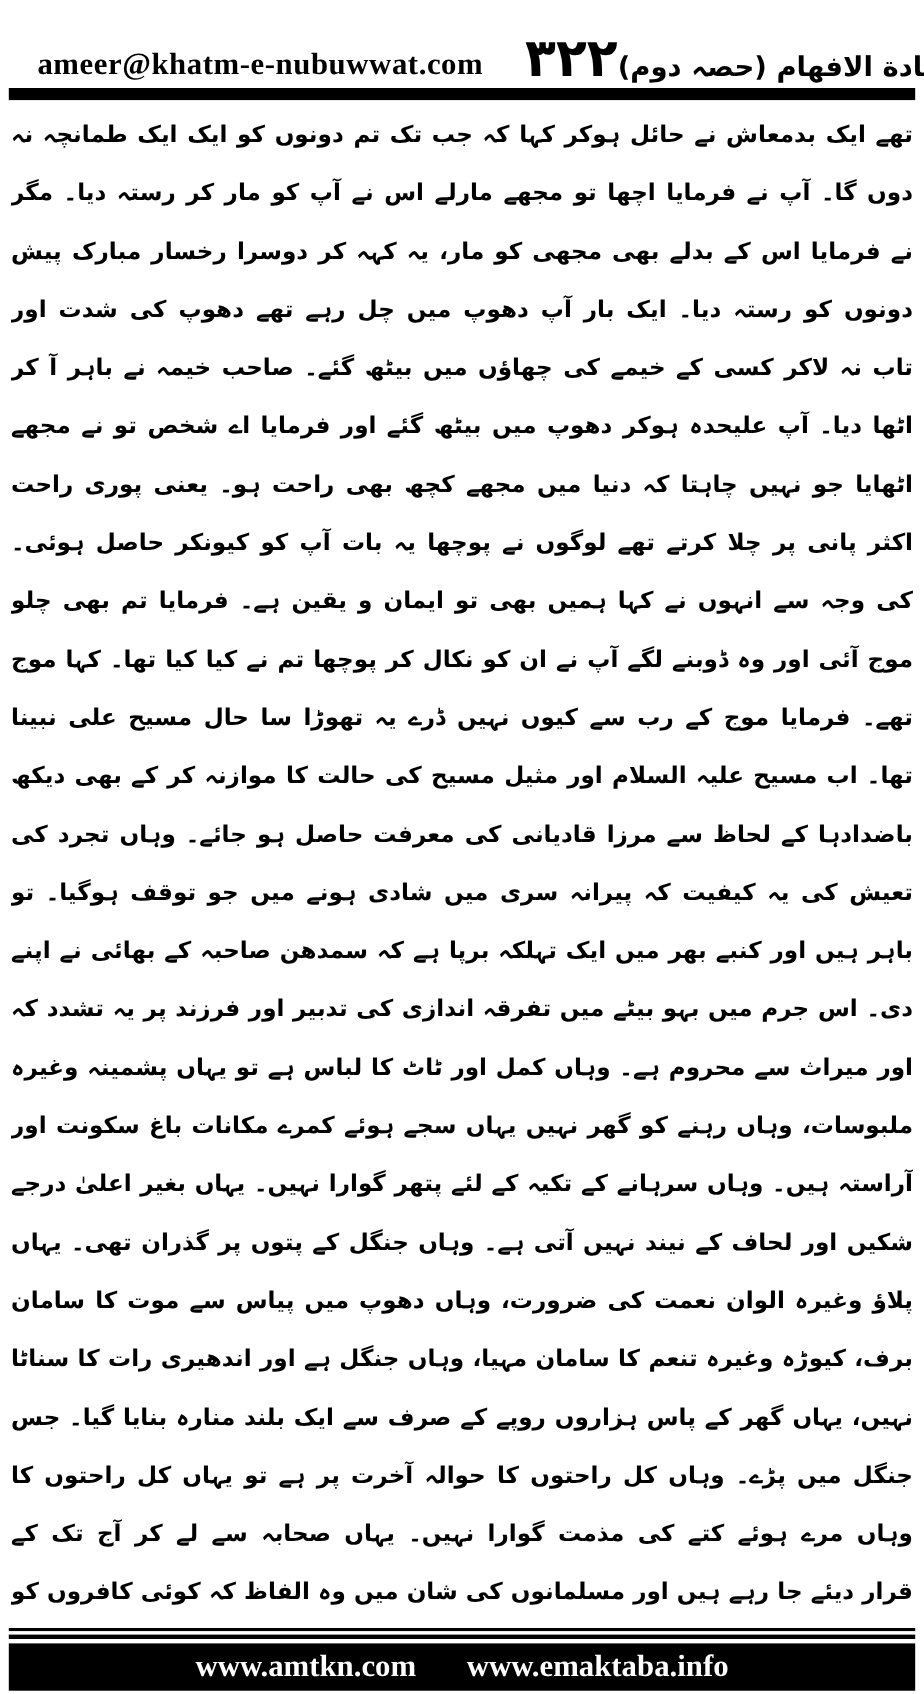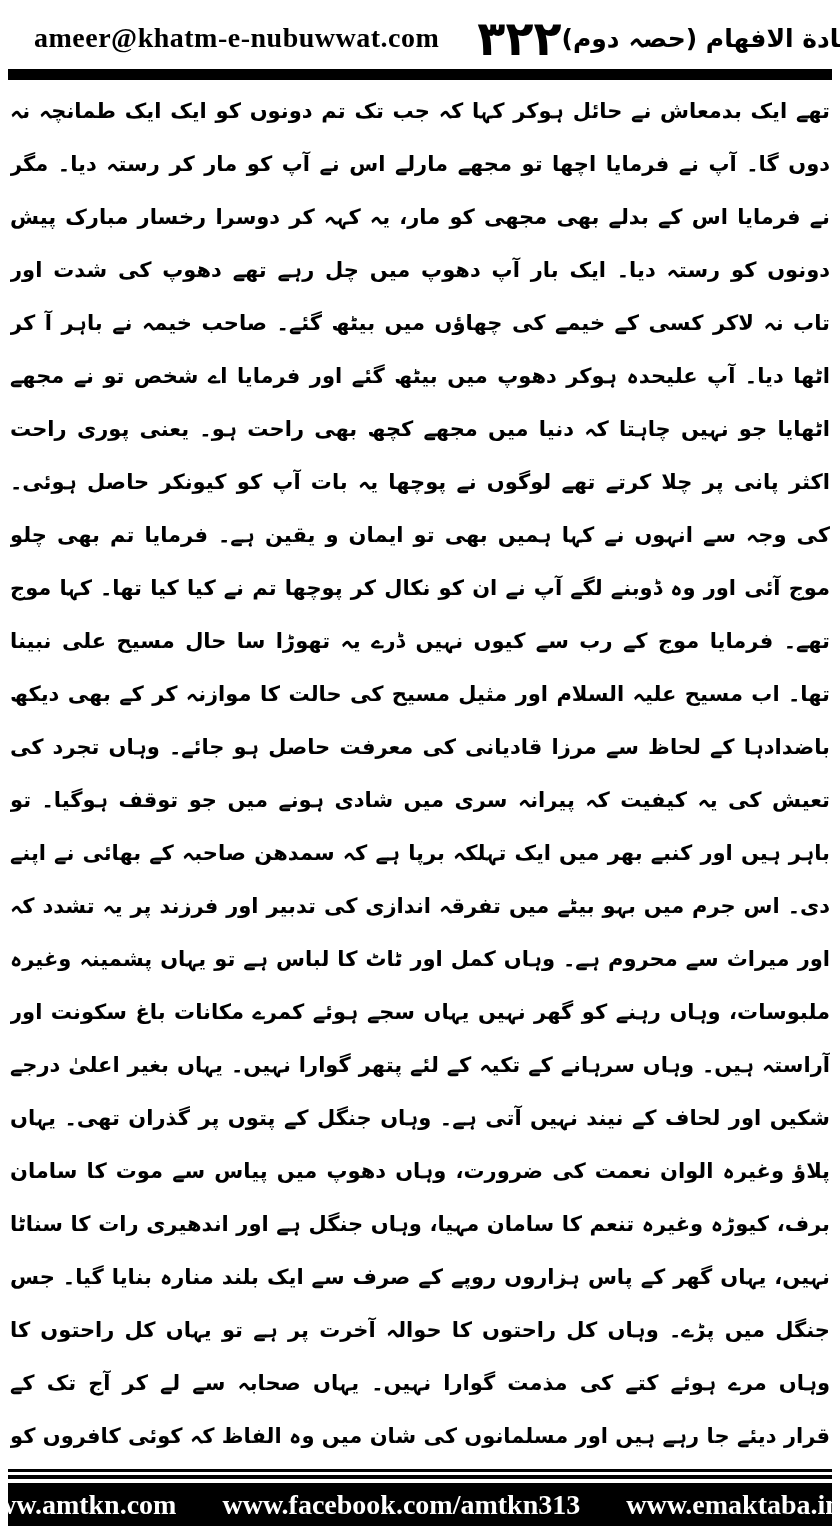--- a/index.html
+++ b/index.html
@@ -10,23 +10,24 @@
     background: #ffffff;
     color: #000000;
     margin: 0 auto;
     position: relative;
     overflow: hidden;
     font-family: "DejaVu Sans", sans-serif;
   }
   
   .header {
     display: flex;
-    align-items: center;
+    align-items: flex-end;
     padding: 12px 42px 0 34px;
     height: 64px;
+    margin-top: 11px;
   }
   .header-email {
     font-family: "Liberation Serif", serif;
     font-weight: bold;
     font-size: 28px;
     letter-spacing: 0.5px;
     white-space: nowrap;
   }
   .header-pagenum {
     font-family: "DejaVu Sans", sans-serif;
@@ -133,17 +134,16 @@
     </div>
 
   <div class="footer-rules">
     <div class="footer-rule-thin"></div>
     <div class="footer-rule-gap"></div>
     <div class="footer-rule-thick"></div>
   </div>
 
   <div class="footer-bar">
     <span class="footer-link">www.amtkn.com</span>
-    <span class="footer-link">www.facebook.com/amtkn313</span>
     <span class="footer-link">www.emaktaba.info</span>
   </div>
 
 </div>
 
 </body></html>

